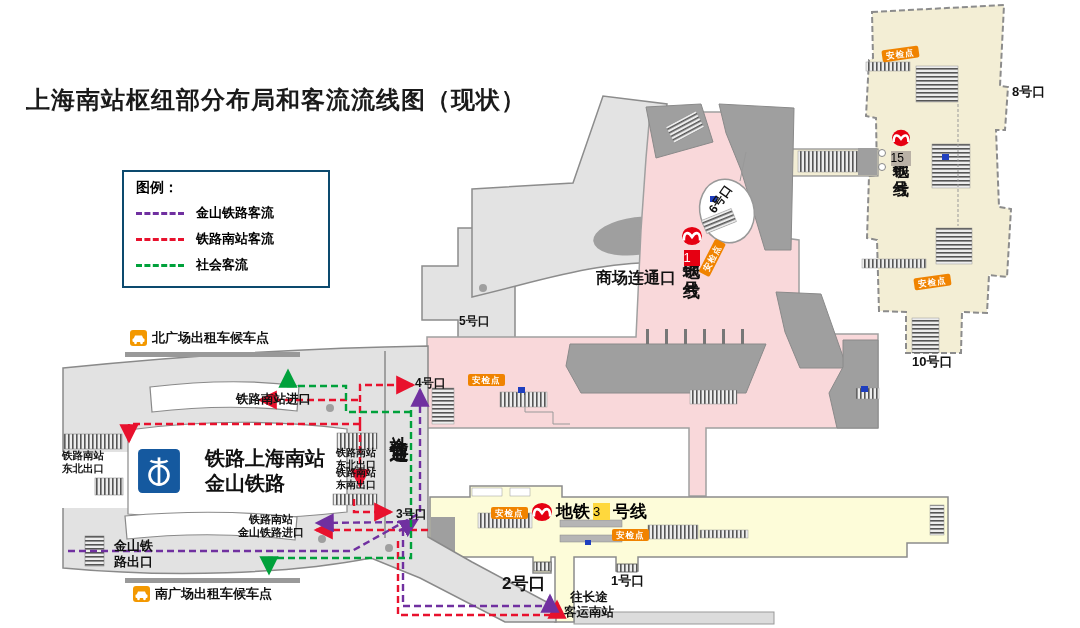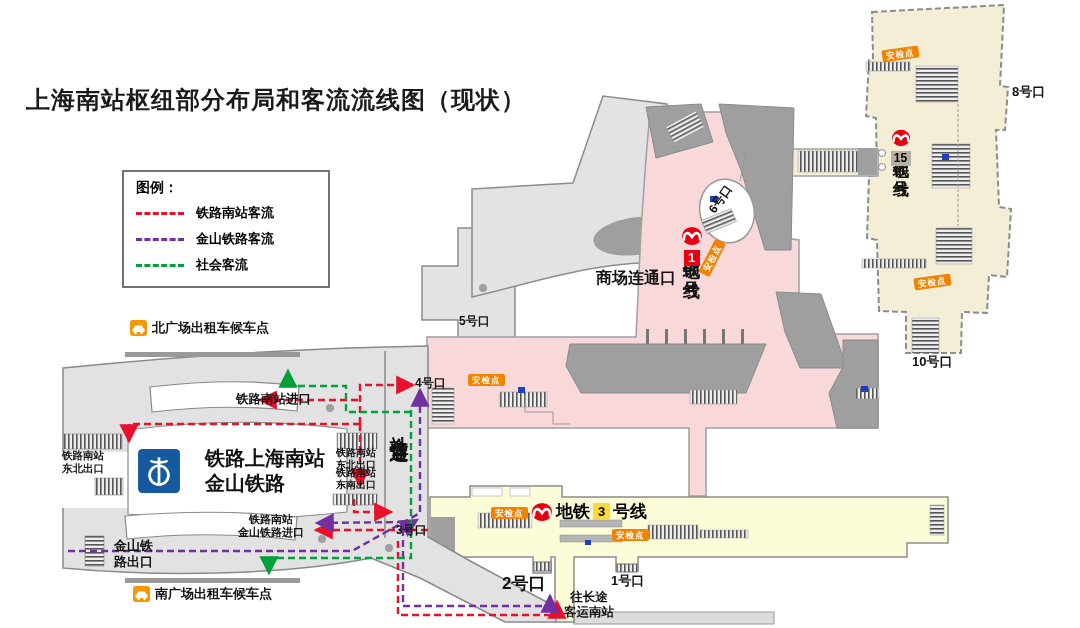--- a/index.html
+++ b/index.html
@@ -2,36 +2,36 @@
 <html><head>
 <meta charset="utf-8">
 <style>
   html,body{margin:0;padding:0;background:#fff;}
   #map{position:relative;width:1080px;height:628px;background:#fff;overflow:hidden;
        font-family:"Liberation Sans","DejaVu Sans",sans-serif;}
   #shapes{position:absolute;left:0;top:0;}
   .lbl{position:absolute;font-weight:bold;color:#111;white-space:nowrap;line-height:1.18;}
   .title{font-size:24px;letter-spacing:1px;color:#1a1a1a;margin-left:10px;}
   .legend{position:absolute;left:122px;top:170px;width:208px;background:#fff;
-          border:2px solid #737373;padding:7px 12px 4px 12px;box-sizing:border-box;}
+          border:2px solid #0c4a6e;padding:7px 12px 4px 12px;box-sizing:border-box;}
   .legend-heading{font-size:14px;font-weight:bold;margin-bottom:7px;}
   .legend-row{display:flex;align-items:center;gap:12px;margin-bottom:8px;}
   .swatch{width:48px;height:0;border-top:3px dashed #000;}
   .sw-rail{border-color:#e8112d;}
   .sw-jinshan{border-color:#7030a0;}
   .sw-public{border-color:#00a13b;}
   .legend-label{font-size:13px;font-weight:bold;}
   .taxi-row{display:flex;align-items:center;gap:5px;}
   .taxi-text{font-size:13px;font-weight:bold;}
   .sec{position:absolute;background:#f08300;color:#fff;font-size:8.5px;font-weight:bold;
        padding:1px 4px;border-radius:2px;letter-spacing:1px;line-height:1.2;}
   .vtext{writing-mode:vertical-rl;text-orientation:upright;font-weight:bold;color:#111;}
   .metro-col{position:absolute;display:flex;flex-direction:column;align-items:center;gap:2px;}
   .metro-row{position:absolute;display:flex;flex-direction:row;align-items:center;gap:3px;}
-  .numbox{font-weight:bold;text-align:center;}
+  .numbox{font-weight:normal;}
   .n1{width:16px;height:16px;background:#e60012;color:#fff;font-size:13px;line-height:16px;}
   .n15{width:20px;height:15px;background:#b9b1a5;color:#000;font-size:12px;line-height:15px;}
   .n3{width:17px;height:17px;background:#ffd83d;color:#000;font-size:13px;line-height:17px;}
   .rail-block{position:absolute;display:flex;align-items:center;gap:25px;}
   .rail-text{font-size:20px;font-weight:bold;line-height:1.25;color:#111;}
   .two-line{line-height:1.2;}
 </style>
 </head>
 <body>
 
@@ -172,34 +172,34 @@
       <path d="M 411,410 L 411,558 L 269,558 L 269,573" marker-end="url(#mG)"></path>
     </g>
   </g>
 </svg>
 
 <div class="lbl title" style="left:16px;top:86px;">上海南站枢纽部分布局和客流流线图（现状）</div>
 
 <div class="legend">
   <div class="legend-heading">图例：</div>
   <div class="legend-row">
+    <div class="swatch sw-jinshan"></div>
+    <div class="legend-label">金山铁路客流</div>
+  </div>
+  <div class="legend-row">
     <div class="swatch sw-rail"></div>
     <div class="legend-label">铁路南站客流</div>
-  </div>
-  <div class="legend-row">
-    <div class="swatch sw-jinshan"></div>
-    <div class="legend-label">金山铁路客流</div>
   </div>
   <div class="legend-row">
     <div class="swatch sw-public"></div>
     <div class="legend-label">社会客流</div>
   </div>
 </div>
 
-<div class="lbl taxi-row" style="left:130px;top:320px;">
+<div class="lbl taxi-row" style="left:130px;top:330px;">
   <svg width="17" height="16" viewBox="0 0 17 16">
     <rect width="17" height="16" rx="3" fill="#f39800"></rect>
     <g fill="#fff">
           <path d="M3.5,9 L5,5.5 L12,5.5 L13.5,9 Z"></path>
     <rect x="2.5" y="8.5" width="12" height="3.5" rx="1"></rect>
     <circle cx="5.5" cy="12.8" r="1.4"></circle>
           <circle cx="11.5" cy="12.8" r="1.4"></circle>
         </g>
   </svg>
   <span class="taxi-text">北广场出租车候车点</span>
@@ -259,21 +259,21 @@
     <ellipse cx="12" cy="11" rx="11" ry="10" fill="#e60012"></ellipse>
     <path d="M3,16 C3,6 8,6 12,12 C16,6 21,6 21,16" stroke="#fff" stroke-width="3" fill="none"></path>
   </svg>
   <span style="font-size:17px;font-weight:bold;">地铁</span>
   <span class="numbox n3">3</span>
   <span style="font-size:17px;font-weight:bold;">号线</span>
 </div>
 
 <div class="lbl" style="left:459px;top:314px;font-size:12px;">5号口</div>
 <div class="lbl" style="left:415px;top:376px;font-size:12px;">4号口</div>
-<div class="lbl" style="left:396px;top:523px;font-size:12px;">3号口</div>
+<div class="lbl" style="left:396px;top:507px;font-size:12px;">3号口</div>
 <div class="lbl" style="left:502px;top:574px;font-size:17px;">2号口</div>
 <div class="lbl" style="left:611px;top:573px;font-size:13px;">1号口</div>
 <div class="lbl" style="left:705px;top:192px;font-size:12px;transform:rotate(-55deg);">6号口</div>
 <div class="lbl" style="left:1012px;top:84px;font-size:13px;">8号口</div>
 <div class="lbl" style="left:912px;top:354px;font-size:13px;">10号口</div>
 
 <div class="lbl" style="left:596px;top:269px;font-size:16px;">商场连通口</div>
 <div class="lbl" style="left:236px;top:392px;font-size:12.5px;">铁路南站进口</div>
 
 <div class="lbl two-line" style="left:62px;top:449px;font-size:10.5px;">

